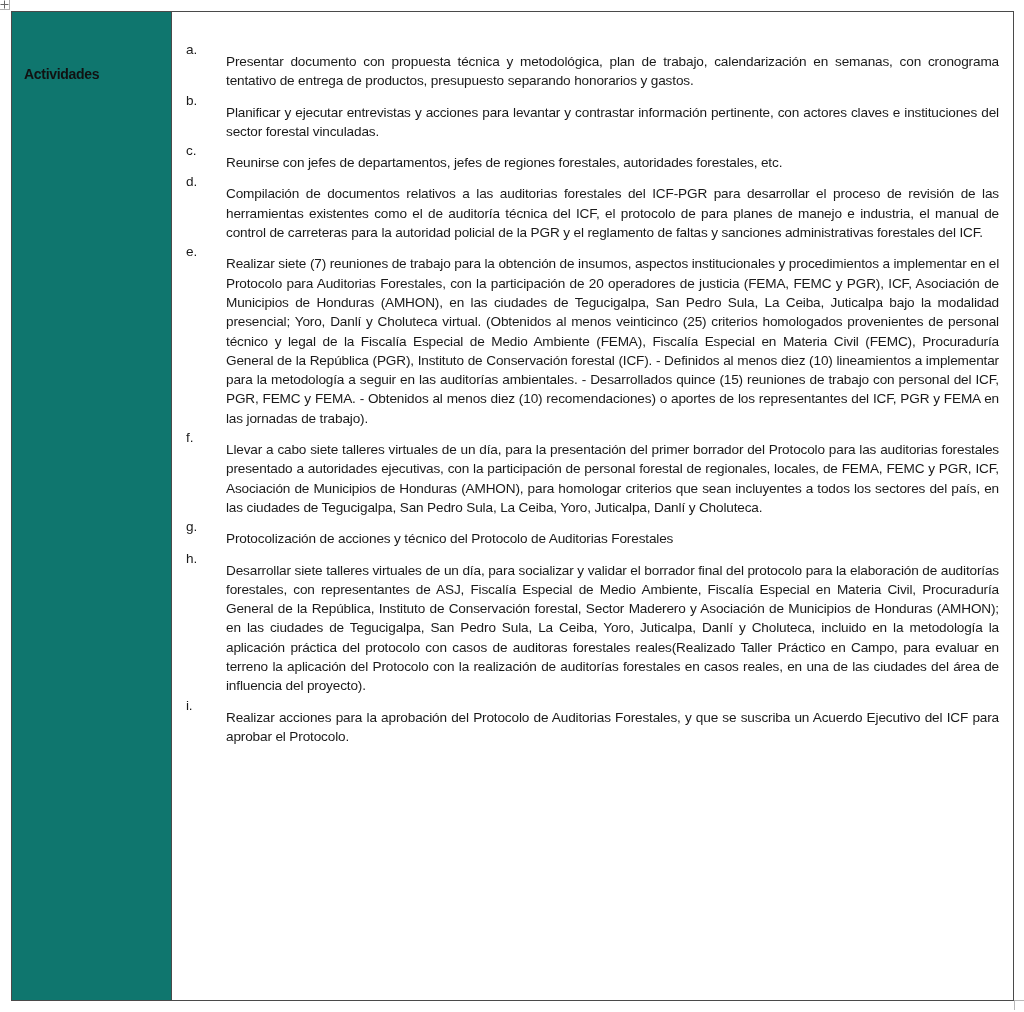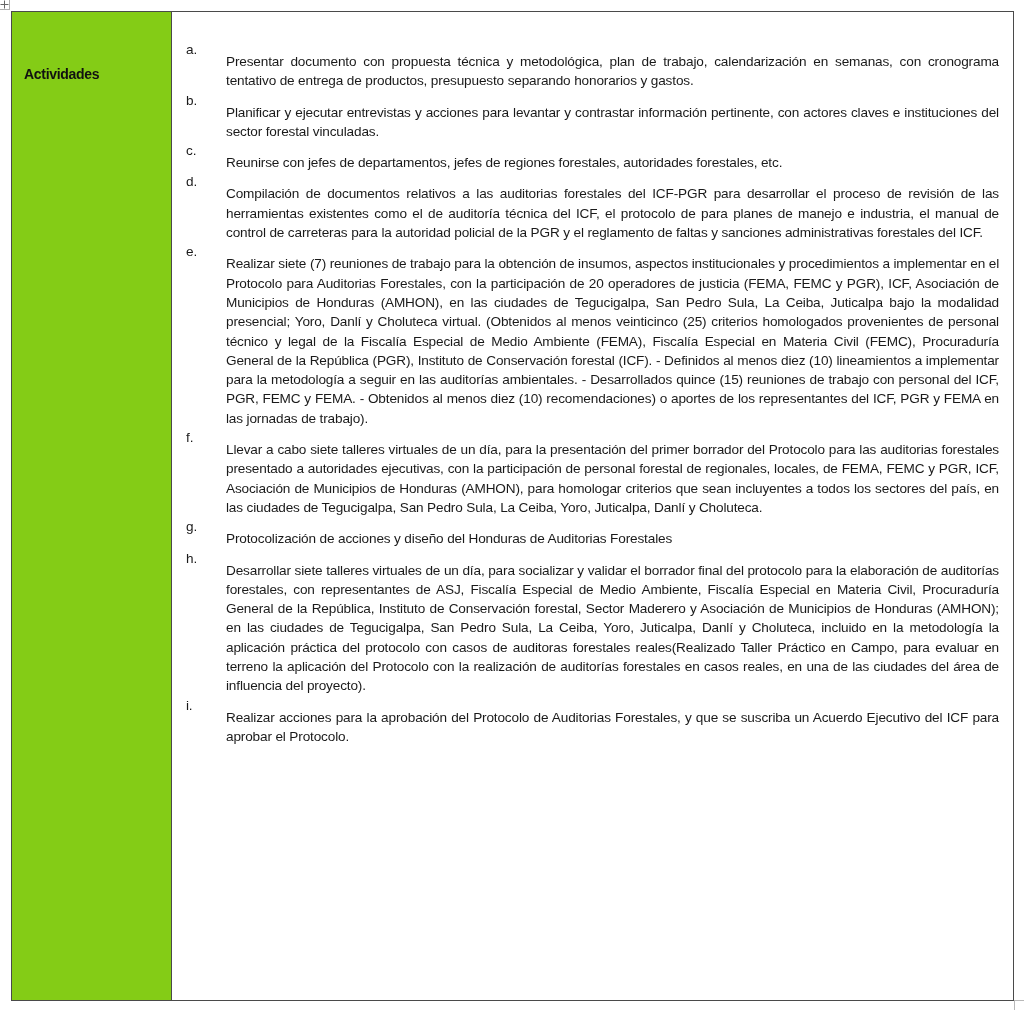--- a/index.html
+++ b/index.html
@@ -43,21 +43,21 @@
     border-collapse: collapse;
     table-layout: fixed;
   }
   table.doc-table td {
     border: 1px solid #4a4a4a;
     vertical-align: top;
     padding: 0;
   }
   td.label-cell {
     width: 159px;
-    background: #84cc16;
+    background: #0f766e;
   }
   .label-text {
     display: block;
     margin-top: 54px;
     margin-left: 12px;
     font-weight: bold;
     font-size: 14px;
     letter-spacing: -0.3px;
     color: #111;
   }
@@ -122,21 +122,21 @@
         <li>
           <span class="marker">e.</span>
           <span class="item-text">Realizar siete (7) reuniones de trabajo para la obtención de insumos, aspectos institucionales y procedimientos a implementar en el Protocolo para Auditorias Forestales, con la participación de 20 operadores de justicia (FEMA, FEMC y PGR), ICF, Asociación de Municipios de Honduras (AMHON), en las ciudades de Tegucigalpa, San Pedro Sula, La Ceiba, Juticalpa bajo la modalidad presencial; Yoro, Danlí y Choluteca virtual. (Obtenidos al menos veinticinco (25) criterios homologados provenientes de personal técnico y legal de la Fiscalía Especial de Medio Ambiente (FEMA), Fiscalía Especial en Materia Civil (FEMC), Procuraduría General de la República (PGR), Instituto de Conservación forestal (ICF). - Definidos al menos diez (10) lineamientos a implementar para la metodología a seguir en las auditorías ambientales. - Desarrollados quince (15) reuniones de trabajo con personal del ICF, PGR, FEMC y FEMA. - Obtenidos al menos diez (10) recomendaciones) o aportes de los representantes del ICF, PGR y FEMA en las jornadas de trabajo).</span>
         </li>
         <li>
           <span class="marker">f.</span>
           <span class="item-text">Llevar a cabo siete talleres virtuales de un día, para la presentación del primer borrador del Protocolo para las auditorias forestales presentado a autoridades ejecutivas, con la participación de personal forestal de regionales, locales, de FEMA, FEMC y PGR, ICF, Asociación de Municipios de Honduras (AMHON), para homologar criterios que sean incluyentes a todos los sectores del país, en las ciudades de Tegucigalpa, San Pedro Sula, La Ceiba, Yoro, Juticalpa, Danlí y Choluteca.</span>
         </li>
         <li>
           <span class="marker">g.</span>
-          <span class="item-text">Protocolización de acciones y diseño del Honduras de Auditorias Forestales</span>
+          <span class="item-text">Protocolización de acciones y técnico del Protocolo de Auditorias Forestales</span>
         </li>
         <li>
           <span class="marker">h.</span>
           <span class="item-text">Desarrollar siete talleres virtuales de un día, para socializar y validar el borrador final del protocolo para la elaboración de auditorías forestales, con representantes de ASJ, Fiscalía Especial de Medio Ambiente, Fiscalía Especial en Materia Civil, Procuraduría General de la República, Instituto de Conservación forestal, Sector Maderero y Asociación de Municipios de Honduras (AMHON); en las ciudades de Tegucigalpa, San Pedro Sula, La Ceiba, Yoro, Juticalpa, Danlí y Choluteca, incluido en la metodología la aplicación práctica del protocolo con casos de auditoras forestales reales(Realizado Taller Práctico en Campo, para evaluar en terreno la aplicación del Protocolo con la realización de auditorías forestales en casos reales, en una de las ciudades del área de influencia del proyecto).</span>
         </li>
         <li>
           <span class="marker">i.</span>
           <span class="item-text">Realizar acciones para la aprobación del Protocolo de Auditorias Forestales, y que se suscriba un Acuerdo Ejecutivo del ICF para aprobar el Protocolo.</span>
         </li>
       </ol>

